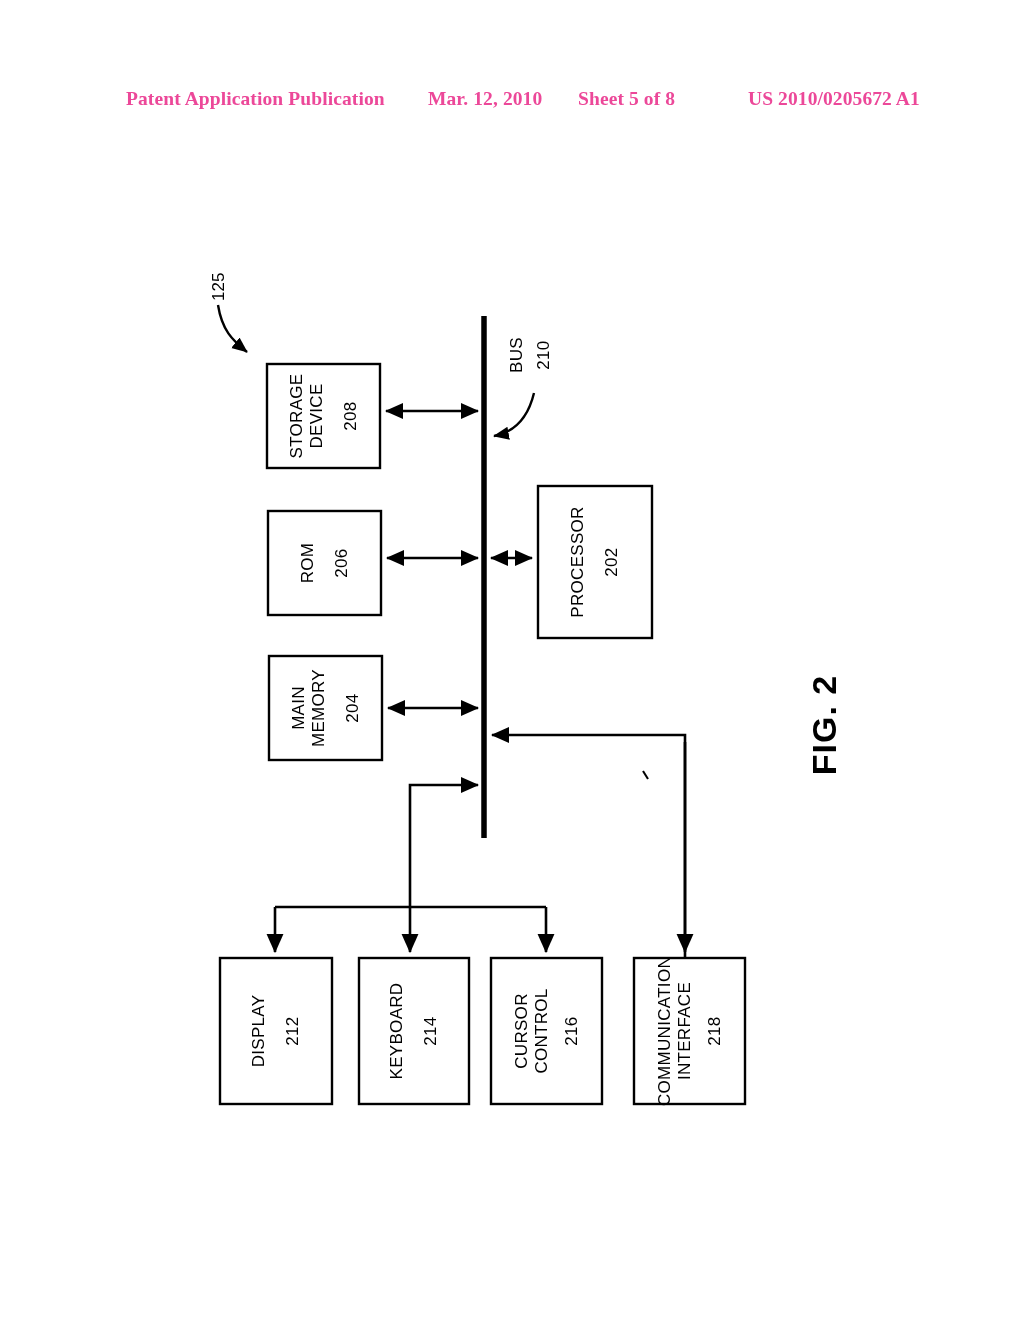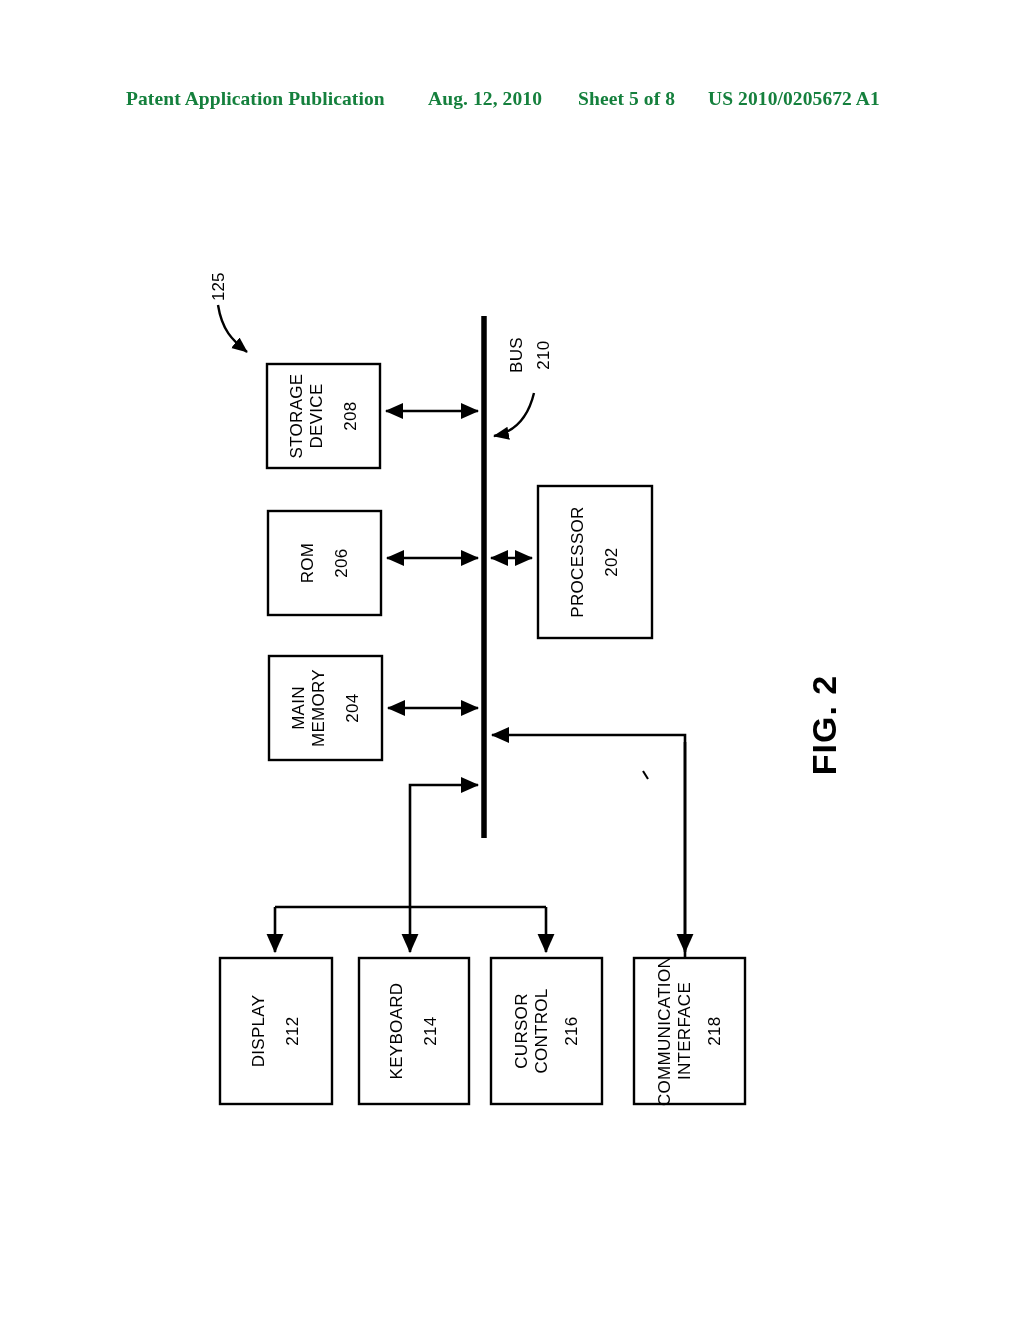--- a/index.html
+++ b/index.html
@@ -20,41 +20,41 @@
     position: absolute;
     top: 88px;
     left: 0;
     width: 1024px;
     height: 30px;
     display: flex;
     align-items: baseline;
     font-family: "Liberation Serif", serif;
     font-weight: bold;
     font-size: 19.5px;
-    color: #15803d;
+    color: #ec4899;
     letter-spacing: 0.1px;
   }
   .hdr-pub {
     position: absolute;
     left: 126px;
     white-space: nowrap;
   }
   .hdr-date {
     position: absolute;
     left: 428px;
     white-space: nowrap;
   }
   .hdr-sheet {
     position: absolute;
     left: 578px;
     white-space: nowrap;
   }
   .hdr-patno {
     position: absolute;
-    left: 708px;
+    left: 748px;
     white-space: nowrap;
     text-align: right;
   }
 
   
   .diagram {
     position: absolute;
     inset: 0;
     width: 1024px;
     height: 1320px;
@@ -123,21 +123,21 @@
     font-size: 17px;
     color: #000;
     white-space: nowrap;
   }
 </style>
 </head>
 <body>
 
 <div class="page-header">
   <span class="hdr-pub">Patent Application Publication</span>
-  <span class="hdr-date">Aug. 12, 2010</span>
+  <span class="hdr-date">Mar. 12, 2010</span>
   <span class="hdr-sheet">Sheet 5 of 8</span>
   <span class="hdr-patno">US 2010/0205672 A1</span>
 </div>
 
 <div class="diagram">
 
   <svg width="1024" height="1320" viewBox="0 0 1024 1320">
     <defs>
       <marker id="ahR" viewBox="0 0 10 10" refX="9.4" refY="5" markerWidth="7" markerHeight="7" orient="auto-start-reverse">
         <path d="M 0 0.6 L 10 5 L 0 9.4 z" fill="#000"></path>

